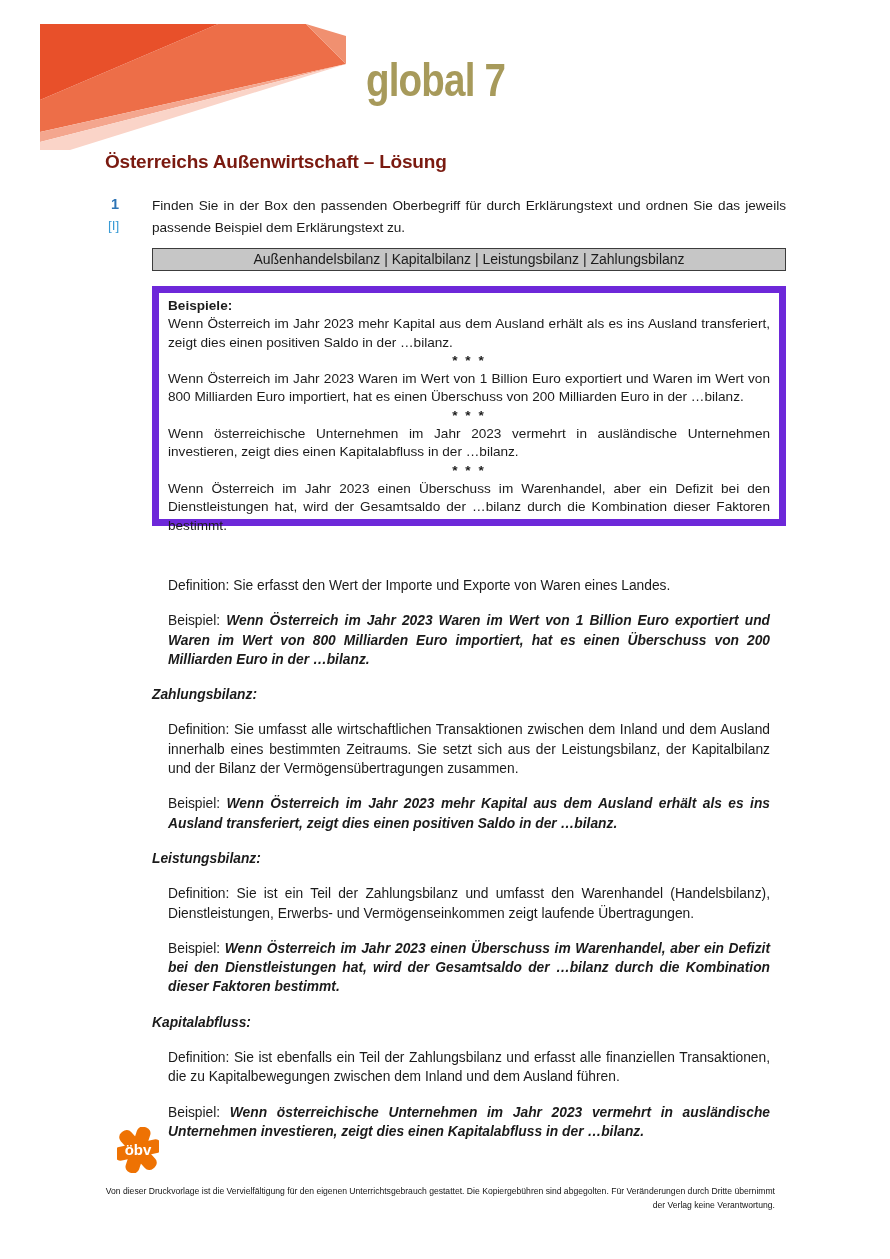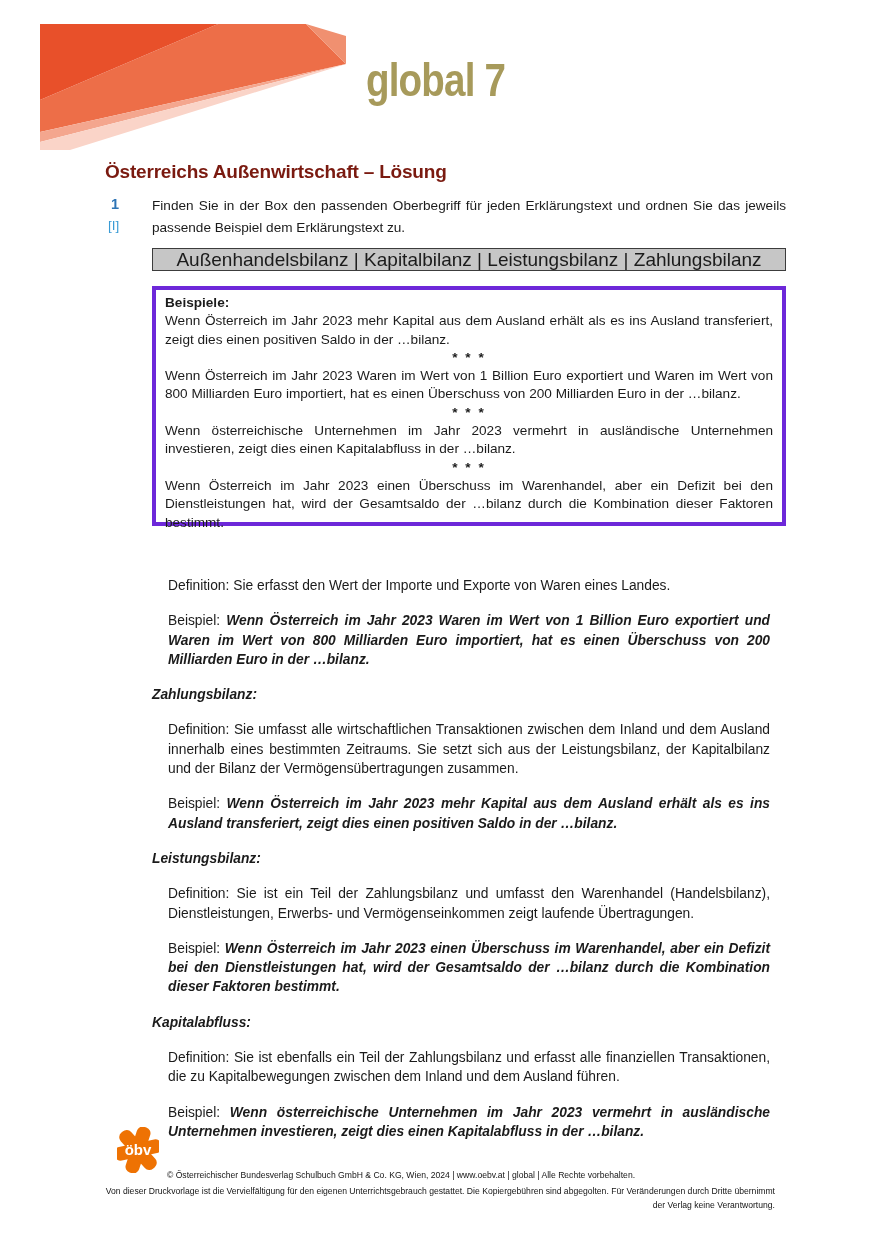--- a/index.html
+++ b/index.html
@@ -16,21 +16,21 @@
 
   
   .brand-swoosh { position: absolute; left: 40px; top: 24px; }
   .brand-title {
     position: absolute; left: 366px; top: 52px;
     font-size: 47px; font-weight: bold; color: #a79a5b;
     letter-spacing: -1px; white-space: nowrap;
     transform: scaleX(.82); transform-origin: left top;
   }
   .page-title {
-    position: absolute; left: 105px; top: 161px;
+    position: absolute; left: 105px; top: 151px;
     font-size: 19px; font-weight: bold; color: #7a1a10;
     letter-spacing: -0.2px; white-space: nowrap;
   }
 
   
   .task-num {
     position: absolute; left: 111px; top: 196px;
     font-size: 14.5px; font-weight: bold; color: #2e74b5;
   }
   .task-tag {
@@ -39,27 +39,27 @@
   }
   .task-text {
     position: absolute; left: 152px; top: 195px; width: 634px;
     font-size: 13.6px; line-height: 22px; text-align: justify;
   }
 
   
   .word-bank {
     position: absolute; left: 152px; top: 248px; width: 634px; height: 23px;
     background: #c6c6c6; border: 1px solid #3c3c3c;
-    text-align: center; line-height: 21px; font-size: 19px;
+    text-align: center; line-height: 21px; font-size: 14px;
   }
 
   
   .examples-box {
     position: absolute; left: 152px; top: 286px; width: 634px; height: 240px;
-    border: 4px solid #6d28d9; padding: 4px 9px 6px 9px;
+    border: 7px solid #6d28d9; padding: 4px 9px 6px 9px;
     font-size: 13.6px; line-height: 18.3px;
   }
   .examples-box .bx-title { font-weight: bold; }
   .examples-box p { margin: 0; text-align: justify; }
   .examples-box .sep { text-align: center; font-weight: bold; letter-spacing: 2px; }
 
   
   .solutions {
     position: absolute; left: 152px; top: 560px; width: 634px;
     font-size: 13.8px; line-height: 19.3px;
@@ -92,21 +92,21 @@
     <polygon points="306,40 0,118 0,126 30,126" fill="#FAD4C8"></polygon>
     <polygon points="0,0 178,0 0,76" fill="#E8502A"></polygon>
   </svg>
 
   <div class="brand-title">global 7</div>
 
   <div class="page-title">Österreichs Außenwirtschaft – Lösung</div>
 
   <div class="task-num">1</div>
   <div class="task-tag">[I]</div>
-  <div class="task-text">Finden Sie in der Box den passenden Oberbegriff für jeden Erklärungstext und ordnen Sie das jeweils passende Beispiel dem Erklärungstext zu.</div>
+  <div class="task-text">Finden Sie in der Box den passenden Oberbegriff für durch Erklärungstext und ordnen Sie das jeweils passende Beispiel dem Erklärungstext zu.</div>
 
   <div class="word-bank">Außenhandelsbilanz | Kapitalbilanz | Leistungsbilanz | Zahlungsbilanz</div>
 
   <div class="examples-box">
     <div class="bx-title">Beispiele:</div>
     <p>Wenn Österreich im Jahr 2023 mehr Kapital aus dem Ausland erhält als es ins Ausland transferiert, zeigt dies einen positiven Saldo in der …bilanz.</p>
     <div class="sep">* * *</div>
     <p>Wenn Österreich im Jahr 2023 Waren im Wert von 1 Billion Euro exportiert und Waren im Wert von 800 Milliarden Euro importiert, hat es einen Überschuss von 200 Milliarden Euro in der …bilanz.</p>
     <div class="sep">* * *</div>
     <p>Wenn österreichische Unternehmen im Jahr 2023 vermehrt in ausländische Unternehmen investieren, zeigt dies einen Kapitalabfluss in der …bilanz.</p>
@@ -143,16 +143,15 @@
 
   <svg class="footer-logo" width="42" height="46" viewBox="0 0 42 46" aria-hidden="true">
     <g fill="#EE7203">
       <rect x="14" y="-1" width="14" height="48" rx="6" transform="rotate(18 21 23)"></rect>
       <rect x="14" y="-1" width="14" height="48" rx="6" transform="rotate(78 21 23)"></rect>
       <rect x="14" y="-1" width="14" height="48" rx="6" transform="rotate(-42 21 23)"></rect>
     </g>
     <text x="21" y="28" text-anchor="middle" font-family="Liberation Sans, sans-serif" font-size="15" font-weight="bold" fill="#ffffff">öbv</text>
   </svg>
 
-  <div class="footer-copy">© Österreichischer Bundesverlag Schulbuch GmbH &amp; Co. KG, Wien, 2024 | www.oebv.at | global | Alle Rechte vorbehalten.</div>
   <div class="footer-notice">Von dieser Druckvorlage ist die Vervielfältigung für den eigenen Unterrichtsgebrauch gestattet. Die Kopiergebühren sind abgegolten. Für Veränderungen durch Dritte übernimmt der Verlag keine Verantwortung.</div>
 
 </div>
 
 </body></html>

